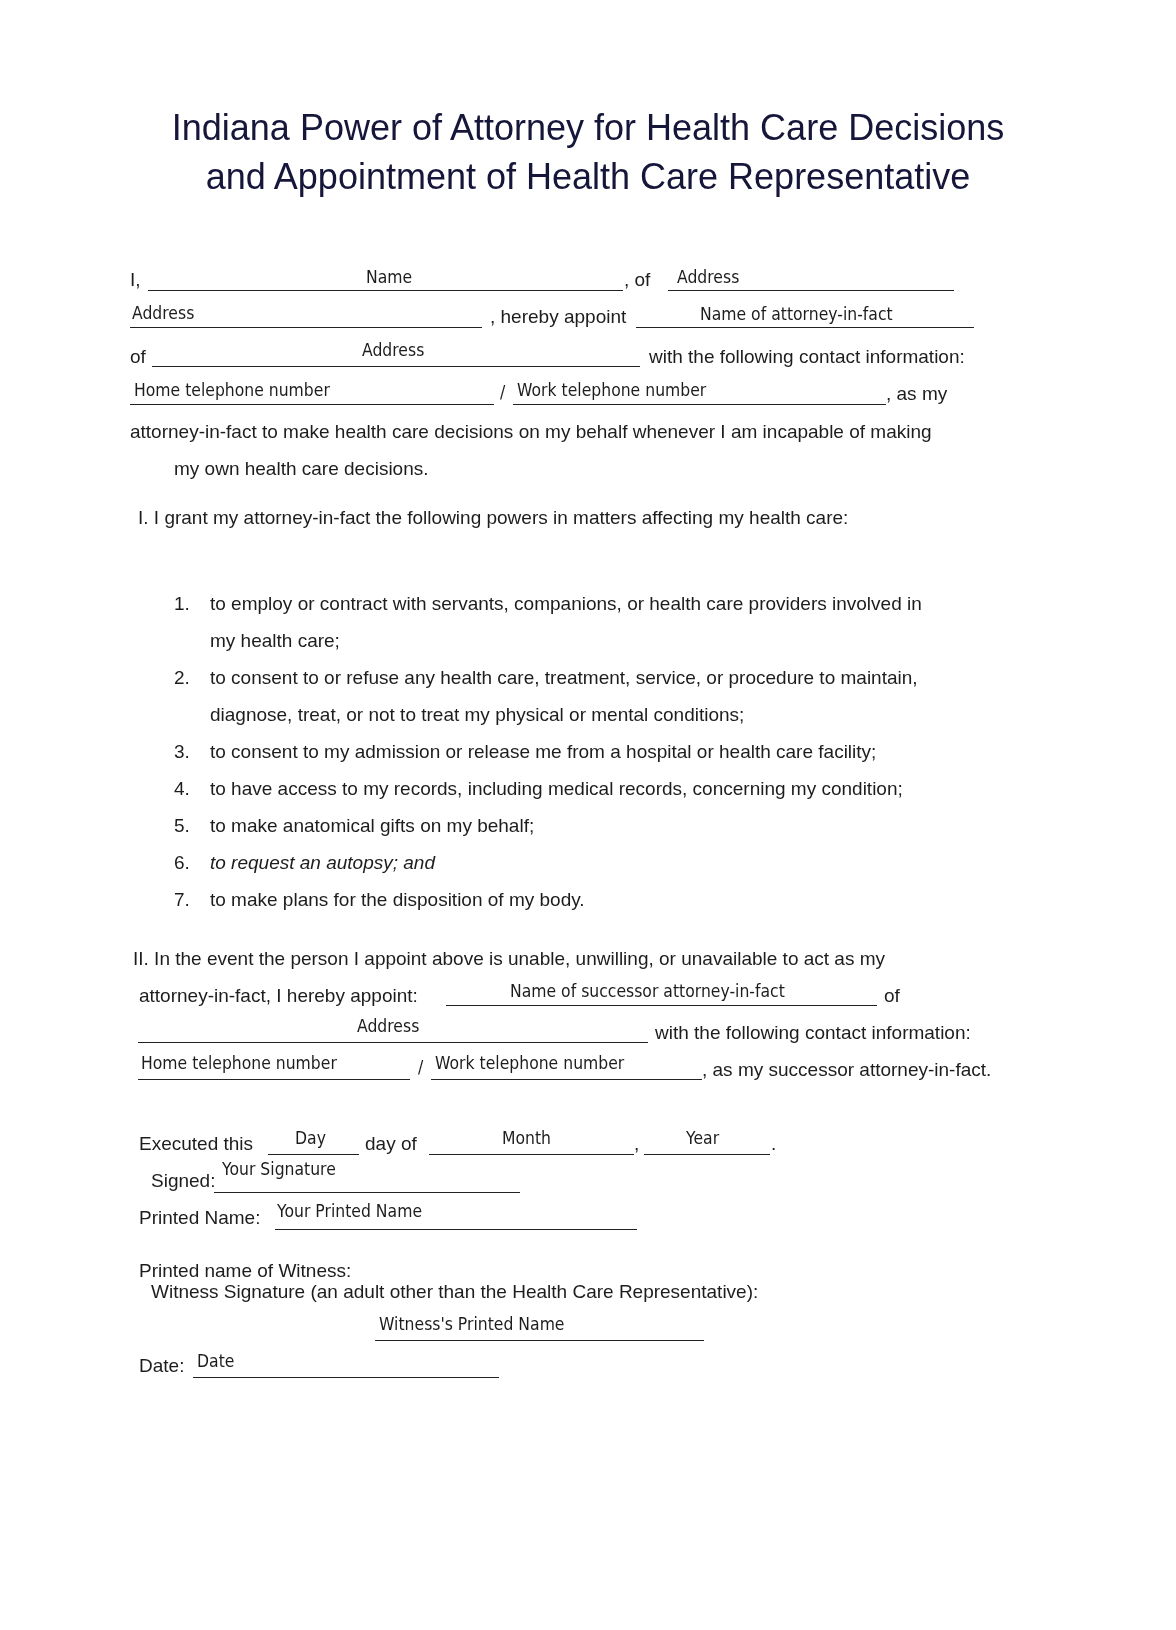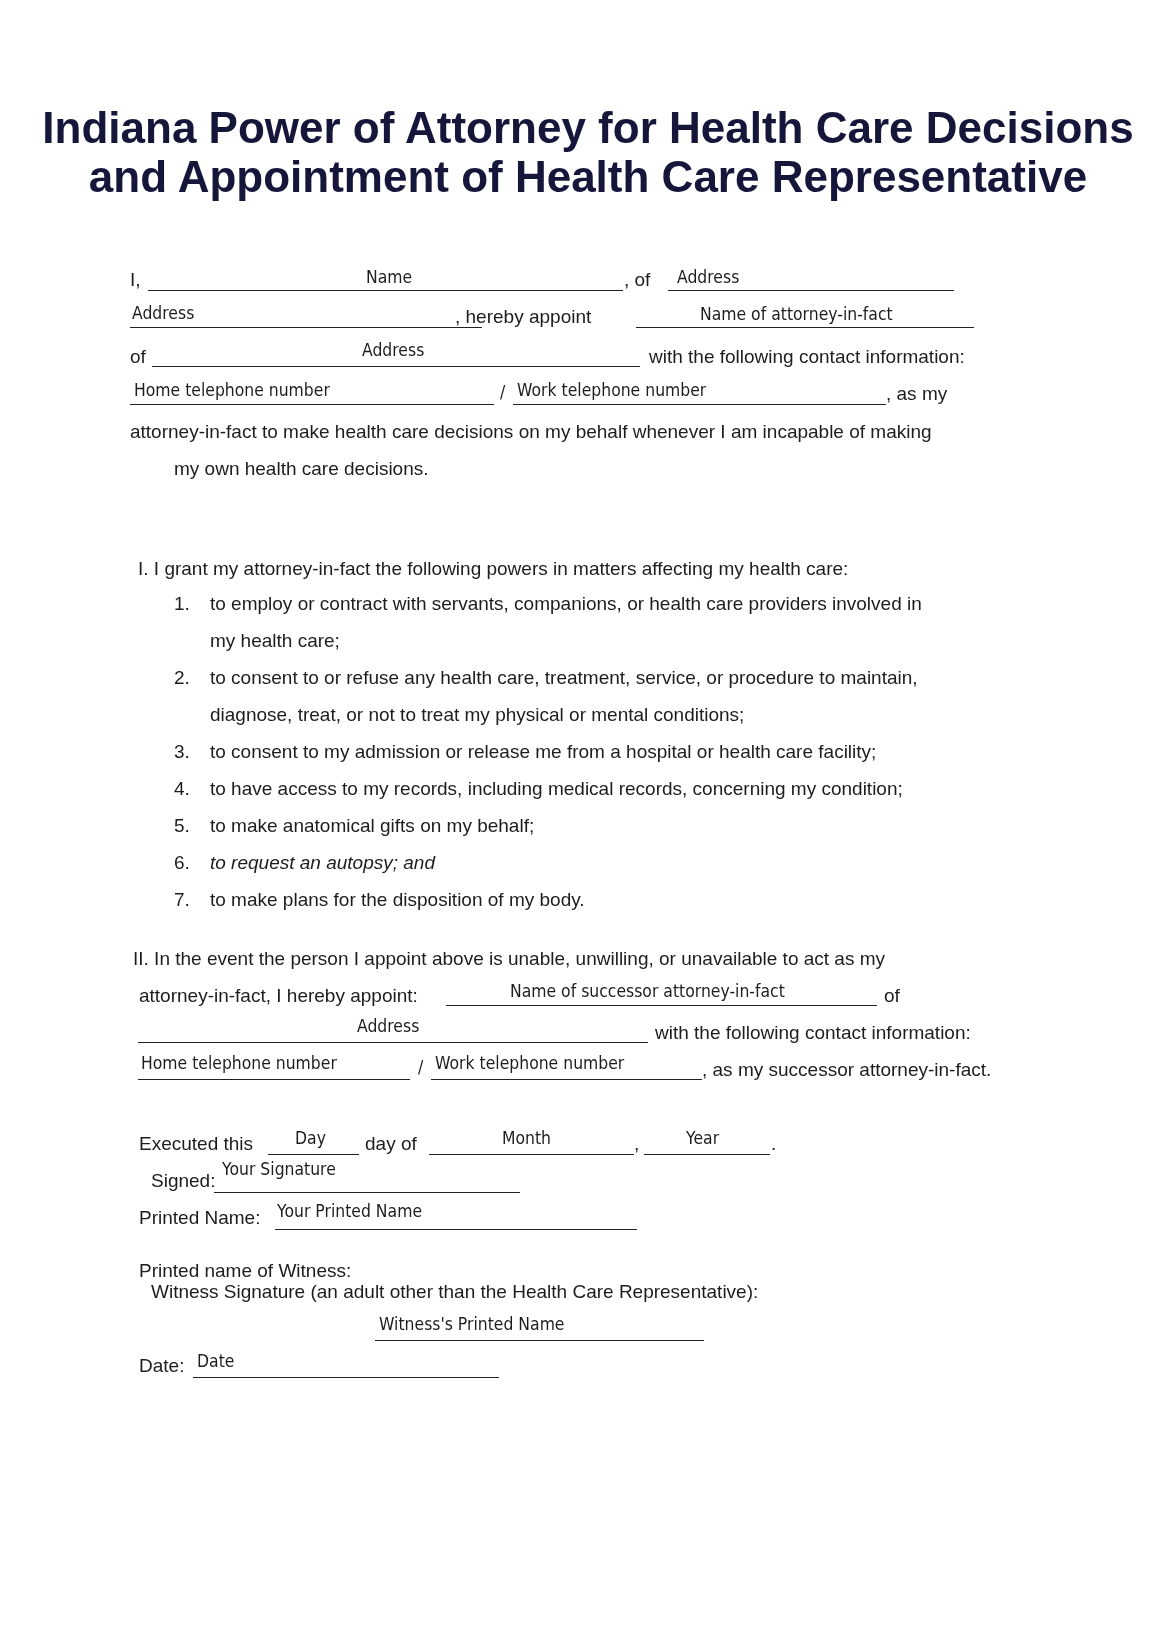--- a/index.html
+++ b/index.html
@@ -1,19 +1,19 @@
 <!DOCTYPE html>
 <html><head>
 <meta charset="utf-8">
 <style>
   html, body { margin: 0; padding: 0; background: #ffffff; }
   body { width: 1176px; height: 1630px; position: relative; overflow: hidden;
          font-family: "Liberation Sans", sans-serif; color: #1a1a1a; }
   .title { position: absolute; left: 0; width: 1176px; text-align: center;
-           font-weight: bold; font-size: 44px; color: #15163a; line-height: 50px; }
+           font-weight: normal; font-size: 36px; color: #15163a; line-height: 50px; }
   .t { position: absolute; font-size: 19px; white-space: nowrap; color: #1d1d1d; }
   .line { position: absolute; height: 0; border-bottom: 1.4px solid #222; }
   .fld { position: absolute; font-family: "DejaVu Sans", sans-serif; font-size: 17px;
          color: #1d1d1d; white-space: nowrap; transform: scaleX(0.92); transform-origin: left; }
   .b { font-weight: normal; margin-left: 12px; }
 </style>
 </head>
 <body>
 
 <div class="title" style="top:103px;">Indiana Power of Attorney for Health Care Decisions</div>
@@ -21,40 +21,40 @@
 
 <span class="t" style="left:130px;top:269px;">I,</span>
 <div class="line" style="left:148px;top:290px;width:475px;"></div>
 <span class="fld" style="left:366px;top:267px;">Name</span>
 <span class="t" style="left:624px;top:269px;text-align:right;">, of</span>
 <div class="line" style="left:668px;top:290px;width:286px;"></div>
 <span class="fld" style="left:677px;top:267px;">Address</span>
 
 <div class="line" style="left:130px;top:327px;width:352px;"></div>
 <span class="fld" style="left:132px;top:303px;">Address</span>
-<span class="t" style="left:455px;top:306px;">, hereby appoint</span>
+<span class="t" style="left:490px;top:306px;">, hereby appoint</span>
 <div class="line" style="left:636px;top:327px;width:338px;"></div>
 <span class="fld" style="left:700px;top:304px;">Name of attorney-in-fact</span>
 
 <span class="t" style="left:130px;top:346px;">of</span>
 <div class="line" style="left:152px;top:366px;width:488px;"></div>
 <span class="fld" style="left:362px;top:340px;">Address</span>
 <span class="t" style="left:649px;top:346px;">with the following contact information:</span>
 
 <div class="line" style="left:130px;top:404px;width:364px;"></div>
 <span class="fld" style="left:134px;top:380px;">Home telephone number</span>
 <span class="fld" style="left:500px;top:382px;">/</span>
 <div class="line" style="left:513px;top:404px;width:373px;"></div>
 <span class="fld" style="left:517px;top:380px;">Work telephone number</span>
 <span class="t" style="left:886px;top:383px;">, as my</span>
 
 <span class="t" style="left:130px;top:421px;">attorney-in-fact to make health care decisions on my behalf whenever I am incapable of making</span>
 <span class="t" style="left:130px;top:458px;margin-left:44px;">my own health care decisions.</span>
 
-<span class="t" style="left:138px;top:558px;">I. I grant my attorney-in-fact the following powers in matters affecting my health care:</span>
+<span class="t" style="left:138px;top:507px;">I. I grant my attorney-in-fact the following powers in matters affecting my health care:</span>
 
 <div>
   <span class="t" style="left:174px;top:593px;">1.</span>
   <span class="t" style="left:210px;top:593px;">to employ or contract with servants, companions, or health care providers involved in</span>
   <span class="t" style="left:210px;top:630px;">my health care;</span>
 
   <span class="t" style="left:174px;top:667px;">2.</span>
   <span class="t" style="left:210px;top:667px;">to consent to or refuse any health care, treatment, service, or procedure to maintain,</span>
   <span class="t" style="left:210px;top:704px;">diagnose, treat, or not to treat my physical or mental conditions;</span>
 

